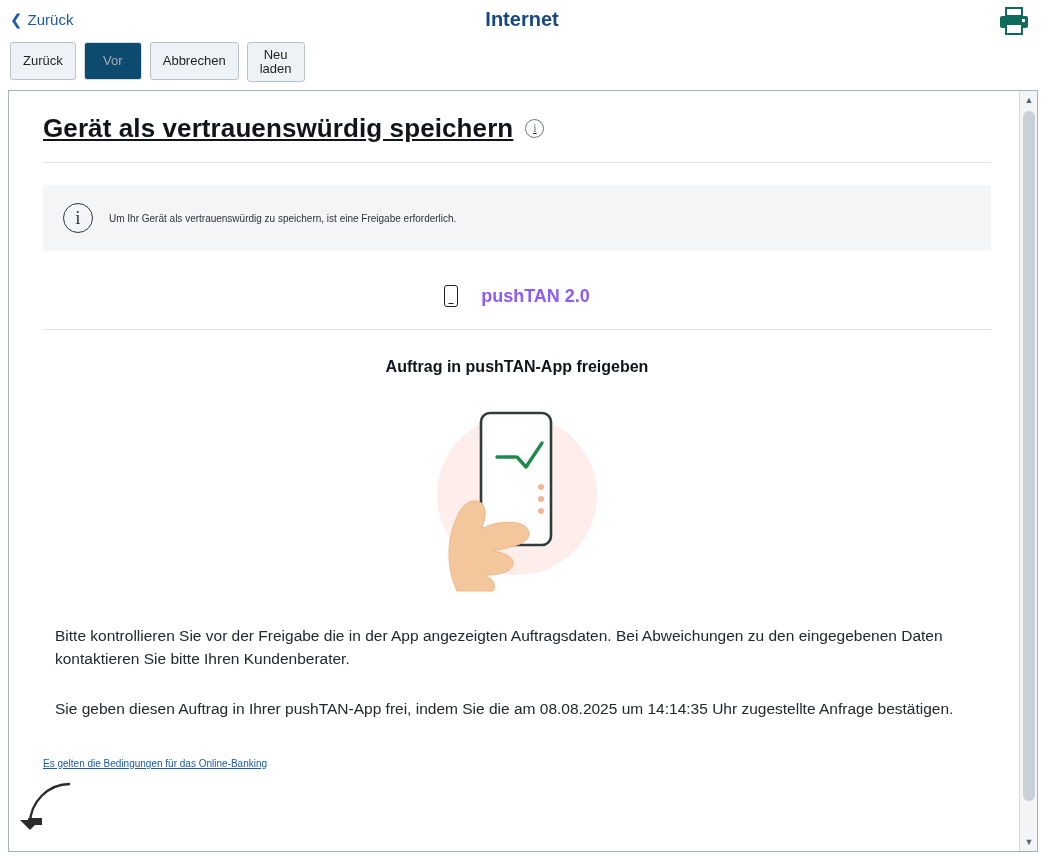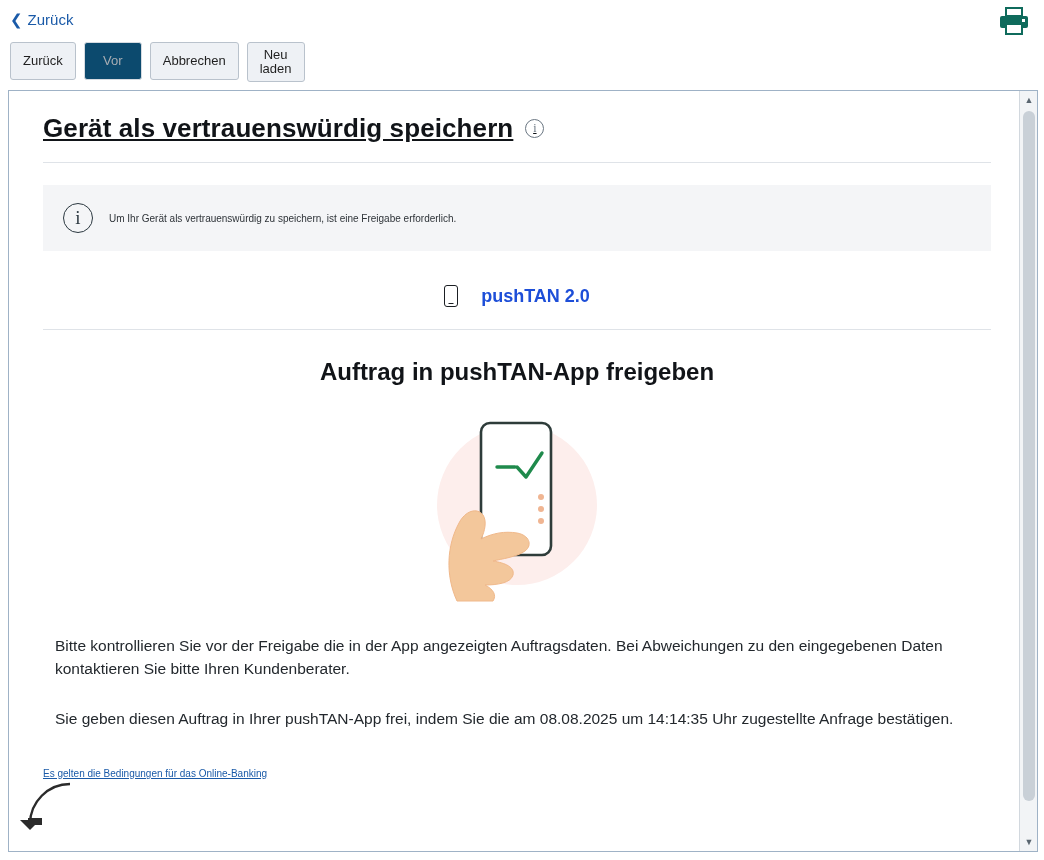--- a/index.html
+++ b/index.html
@@ -161,21 +161,21 @@
     color: #2e3338;
   }
 
   .tan-row {
     display: flex;
     align-items: center;
     justify-content: center;
     gap: 23px;
     font-size: 18px;
     font-weight: bold;
-    color: #1d4ed8;
+    color: #8b5cf6;
     padding: 6px 0 22px 0;
   }
   .phone-icon {
     width: 14px; height: 22px;
     border: 1.6px solid #1b1f23;
     border-radius: 3px;
     position: relative;
   }
   .phone-icon::after {
     content: "";
@@ -188,21 +188,21 @@
 
   .rule2 {
     height: 1px;
     background: #dfe3e8;
     margin: 0 0 28px 0;
   }
 
   h2.sub-title {
     margin: 0;
     text-align: center;
-    font-size: 24px;
+    font-size: 16px;
     font-weight: bold;
     color: #111418;
   }
 
   .illustration {
     display: flex;
     justify-content: center;
     align-items: center;
     height: 210px;
     margin: 14px 0 24px 0;
@@ -261,20 +261,21 @@
 </head>
 <body>
 
 <div class="app">
 
   <div class="topbar">
     <div class="back-link">
       <span class="chev">❮</span>
       <span>Zurück</span>
     </div>
+    <div class="top-title">Internet</div>
     <div class="printer">
       <svg width="32" height="30" viewBox="0 0 32 30">
         <rect x="8" y="2" width="16" height="8" fill="none" stroke="#0f6b5c" stroke-width="2"></rect>
         <rect x="2" y="10" width="28" height="12" rx="2" fill="#0f6b5c"></rect>
         <rect x="8" y="18" width="16" height="10" fill="#ffffff" stroke="#0f6b5c" stroke-width="2"></rect>
         <rect x="24" y="13" width="3" height="3" fill="#ffffff"></rect>
       </svg>
     </div>
   </div>
 

